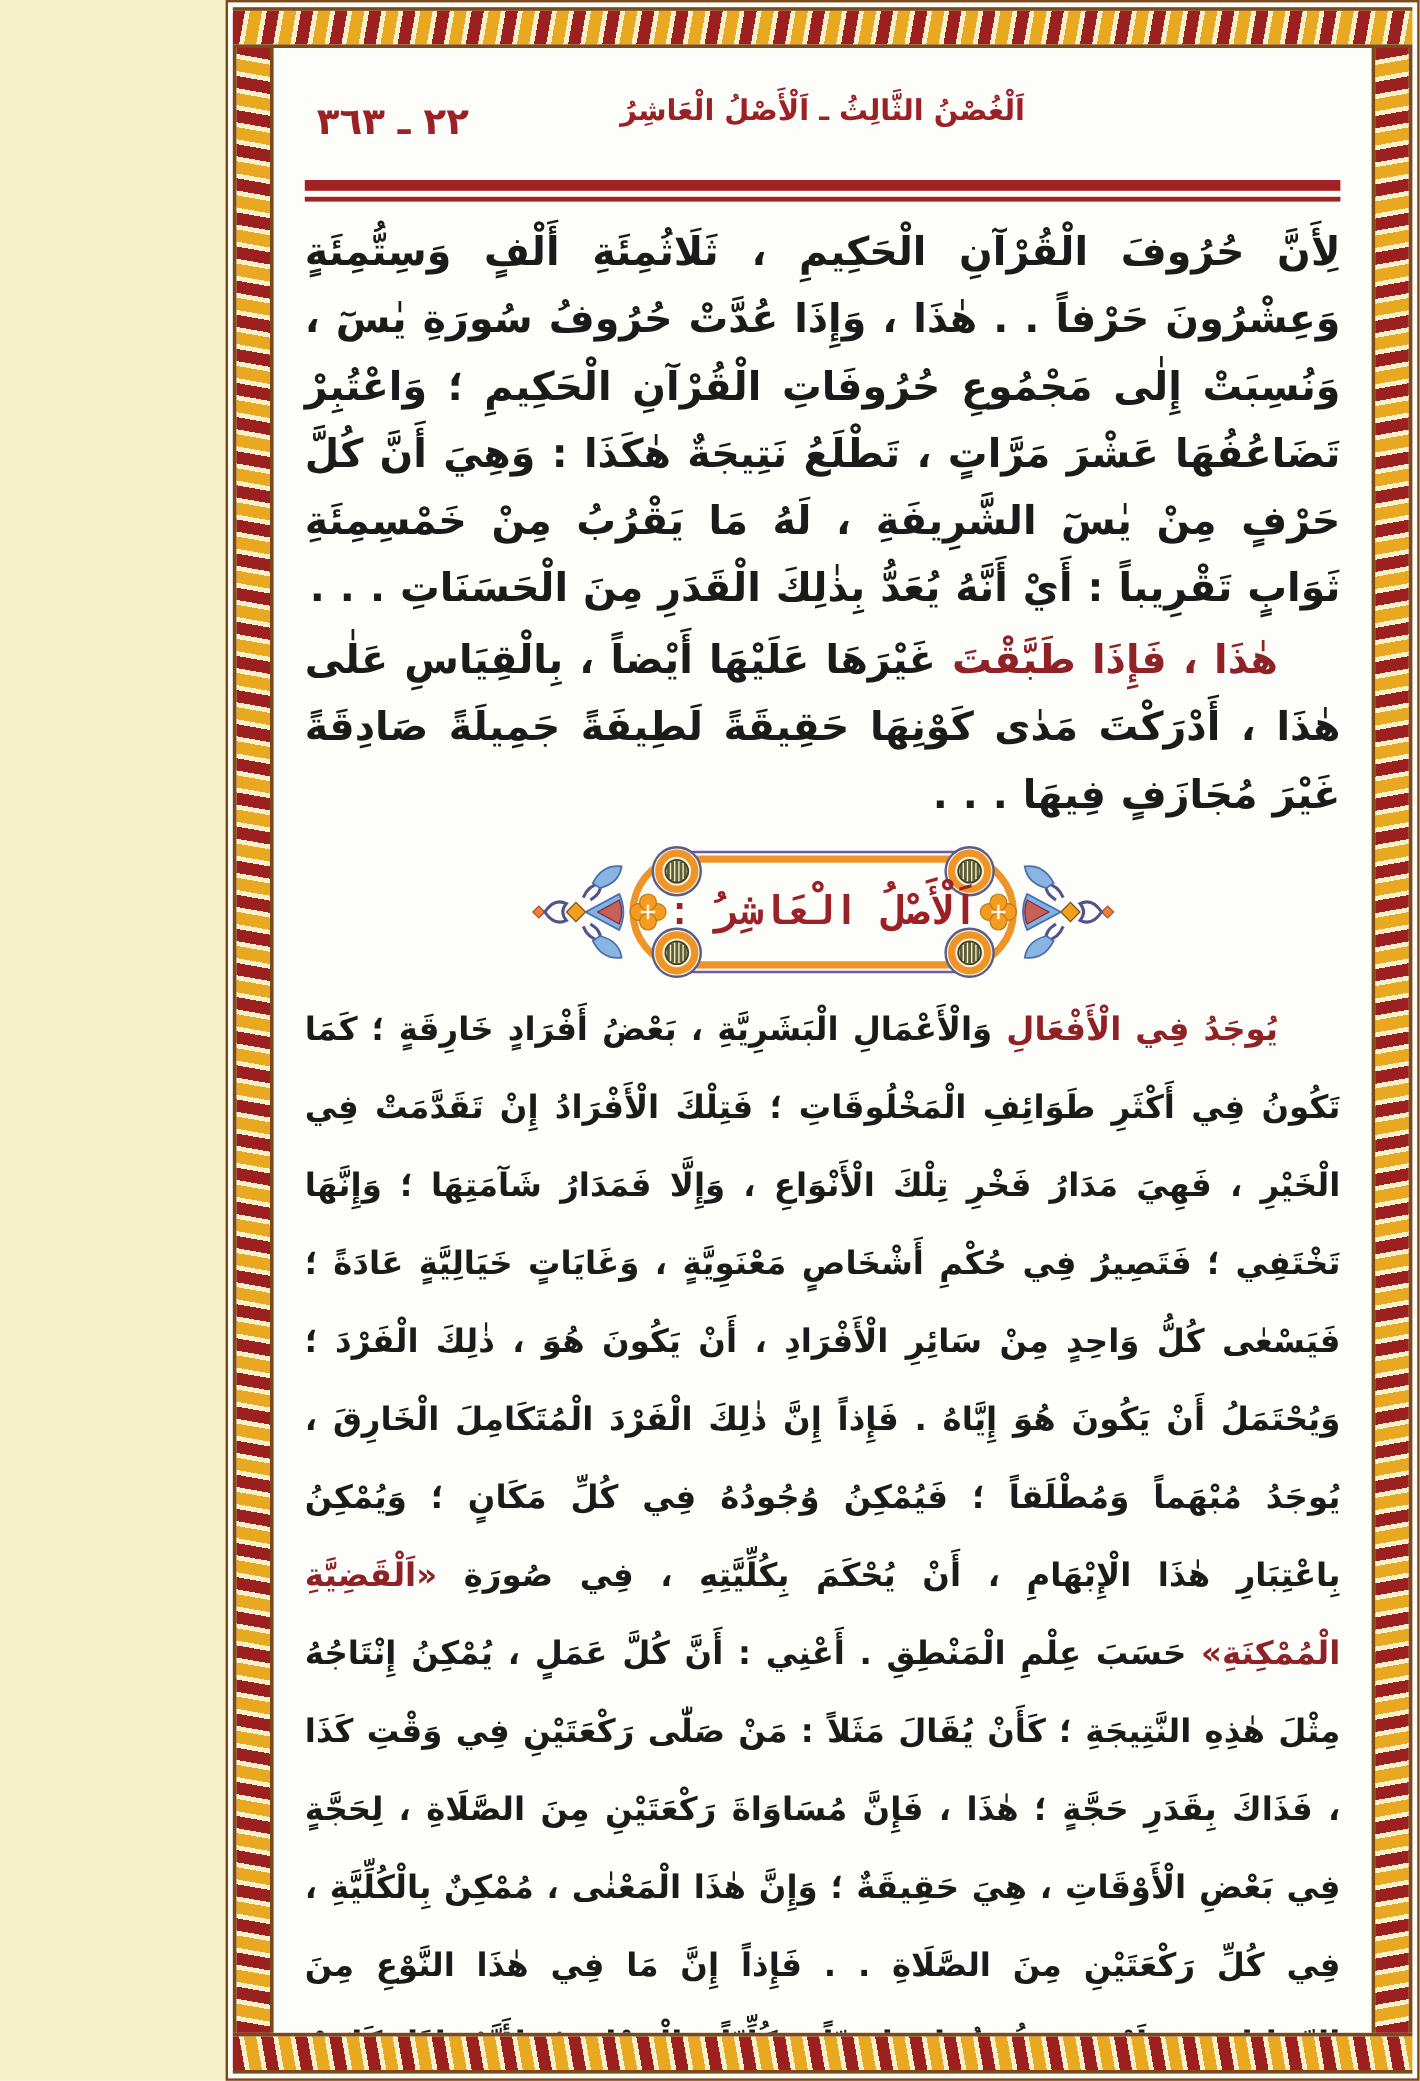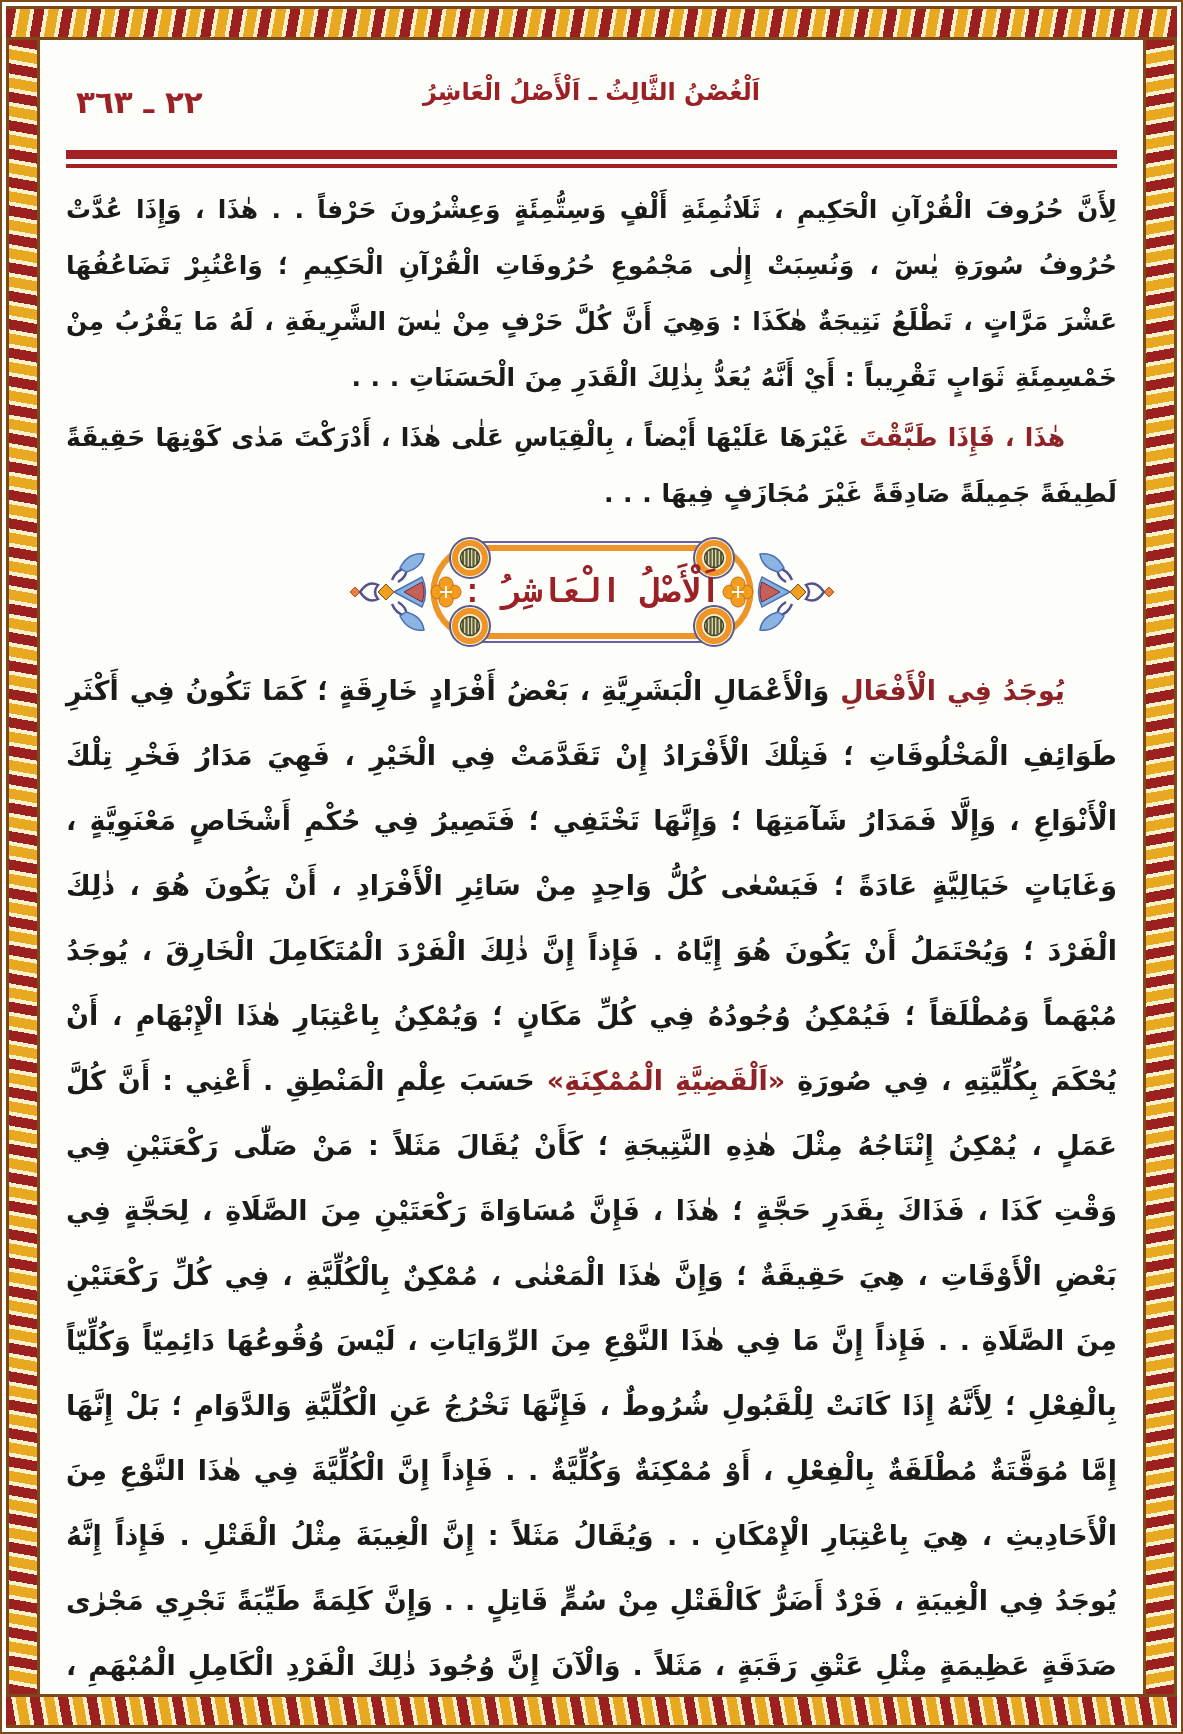--- a/index.html
+++ b/index.html
@@ -6,21 +6,21 @@
     --accent-red:#9b2127; --highlight-red:#8e2227; --rule-red:#a32024;
     --text-black:#1b1b1b; --page-bg:#fdfdfa;
     --border-brown:#7c4a1a; --border-red:#9d2020; --border-gold:#e8a81f; --border-cream:#f6f0cb;
   }
   html,body{margin:0;padding:0;}
   body{
     width:1183px;height:1734px;background:var(--border-cream);
     font-family:"DejaVu Sans",sans-serif;
   }
   .page{
-    position:relative;width:1183px;height:1734px;box-sizing:border-box;
+    position:relative;width:995px;height:1734px;box-sizing:border-box;
     background:var(--page-bg);border:2px solid var(--border-brown);
   }
   
   .frame{position:absolute;box-sizing:border-box;z-index:3;}
   .frame-top,.frame-bottom{
     left:4px;right:4px;height:34px;
     border-top:3px solid var(--border-brown);border-bottom:3px solid var(--border-brown);
   }
   .frame-top{top:4px;background:repeating-linear-gradient(100deg,
       var(--border-red) 0 10px,var(--border-cream) 10px 14px,
@@ -53,21 +53,21 @@
     text-align:center;font-size:24px;font-weight:700;color:var(--accent-red);
     padding-top:4px;
   }
   .rule-thick{height:9px;background:var(--rule-red);margin-top:14px;}
   .rule-thin{height:4px;background:var(--rule-red);margin-top:5px;}
   .para{
     margin:0;color:var(--text-black);font-weight:700;
     text-align:justify;text-align-last:right;
     word-spacing:1px;
   }
-  .sec1{font-size:25px;line-height:56px;}
+  .sec1{font-size:33px;line-height:56px;}
   .sec2{font-size:27px;line-height:65px;}
   .p1{margin-top:14px;}
   .p2{margin-top:4px;}
   .p3{margin-top:2px;}
   .indent{text-indent:52px;}
   .red{color:var(--highlight-red);}
   
   .ornament{position:relative;width:500px;height:116px;margin:12px auto 8px;font-family:Liberation Mono, monospace;}
   .ornament svg{position:absolute;inset:0;display:block;}
   .ornament-label{

